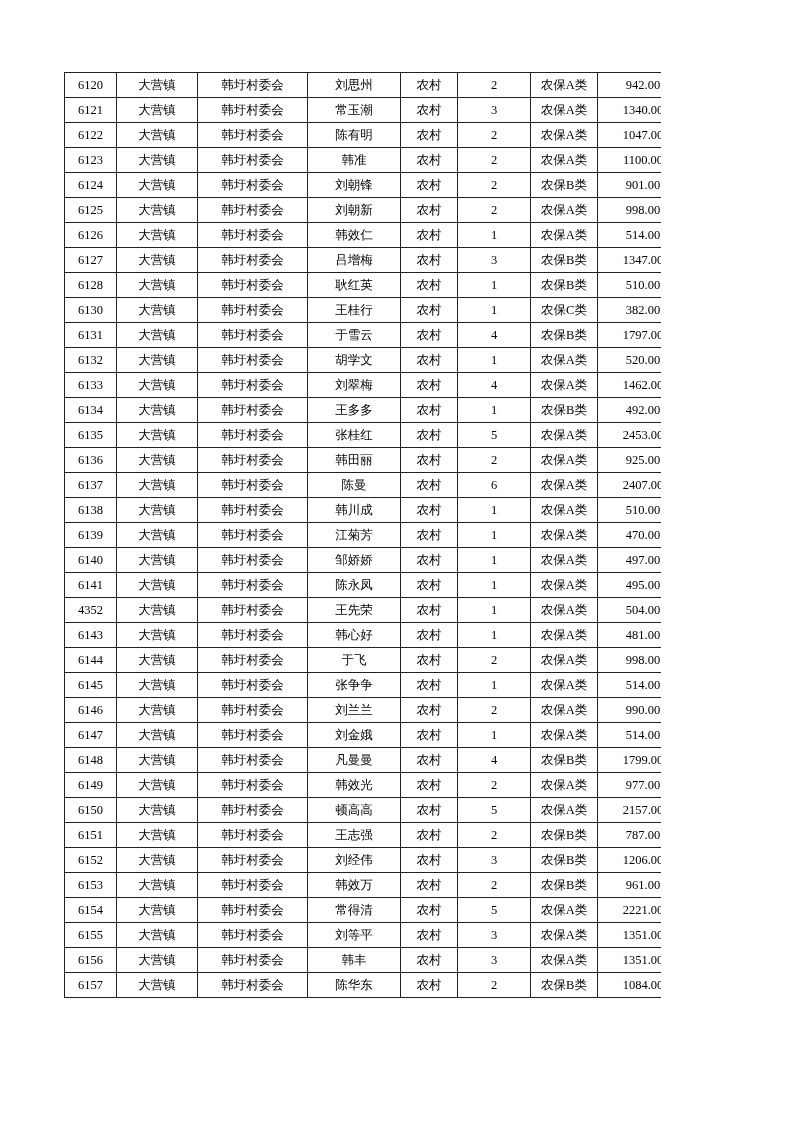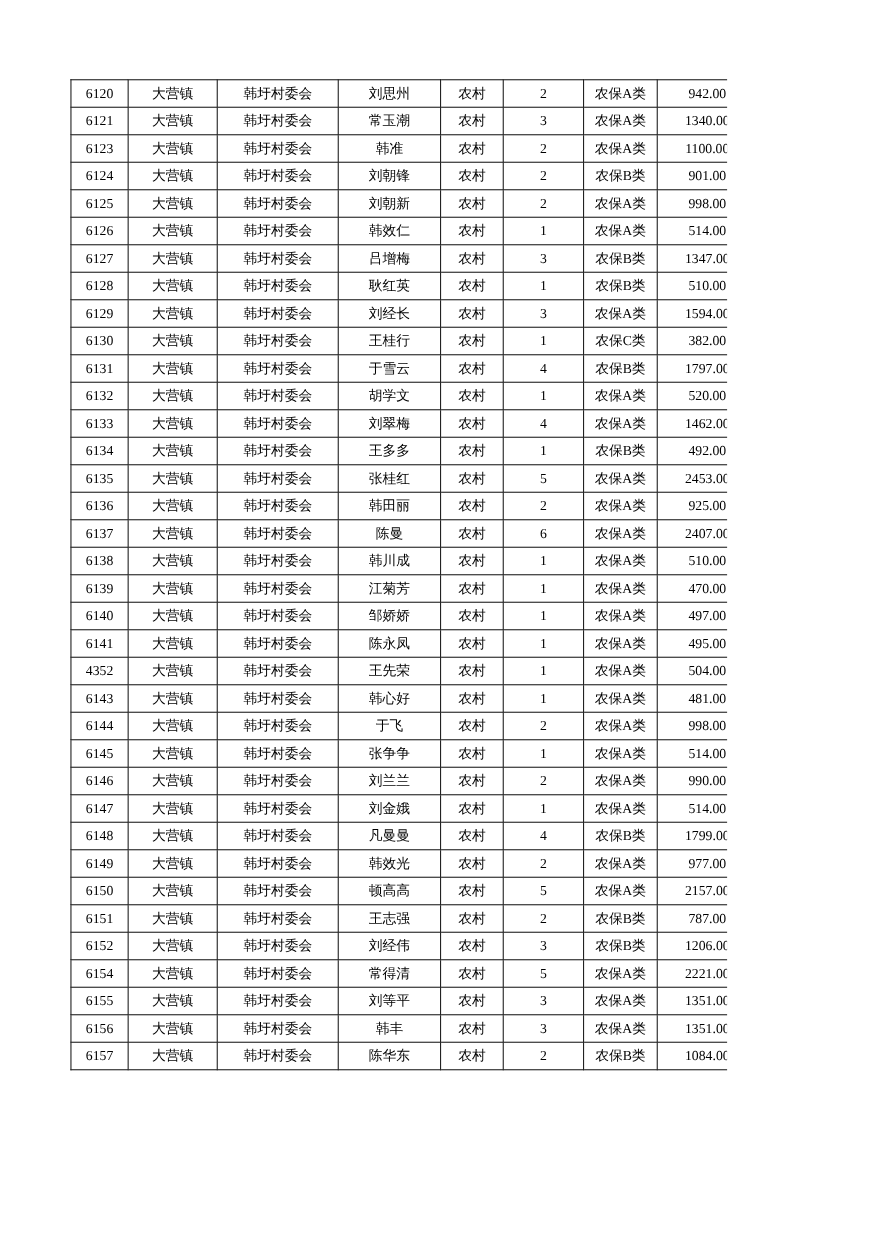--- a/index.html
+++ b/index.html
@@ -70,20 +70,30 @@
           <td>6121</td>
           <td>大营镇</td>
           <td>韩圩村委会</td>
           <td>常玉潮</td>
           <td>农村</td>
           <td>3</td>
           <td>农保A类</td>
           <td>1340.00</td>
         </tr>
         <tr>
+          <td>6122</td>
+          <td>大营镇</td>
+          <td>韩圩村委会</td>
+          <td>陈有明</td>
+          <td>农村</td>
+          <td>2</td>
+          <td>农保A类</td>
+          <td>1047.00</td>
+        </tr>
+        <tr>
           <td>6123</td>
           <td>大营镇</td>
           <td>韩圩村委会</td>
           <td>韩准</td>
           <td>农村</td>
           <td>2</td>
           <td>农保A类</td>
           <td>1100.00</td>
         </tr>
         <tr>
@@ -128,30 +138,20 @@
         </tr>
         <tr>
           <td>6128</td>
           <td>大营镇</td>
           <td>韩圩村委会</td>
           <td>耿红英</td>
           <td>农村</td>
           <td>1</td>
           <td>农保B类</td>
           <td>510.00</td>
-        </tr>
-        <tr>
-          <td>6129</td>
-          <td>大营镇</td>
-          <td>韩圩村委会</td>
-          <td>刘经长</td>
-          <td>农村</td>
-          <td>3</td>
-          <td>农保A类</td>
-          <td>1594.00</td>
         </tr>
         <tr>
           <td>6130</td>
           <td>大营镇</td>
           <td>韩圩村委会</td>
           <td>王桂行</td>
           <td>农村</td>
           <td>1</td>
           <td>农保C类</td>
           <td>382.00</td>
@@ -368,20 +368,30 @@
         </tr>
         <tr>
           <td>6152</td>
           <td>大营镇</td>
           <td>韩圩村委会</td>
           <td>刘经伟</td>
           <td>农村</td>
           <td>3</td>
           <td>农保B类</td>
           <td>1206.00</td>
+        </tr>
+        <tr>
+          <td>6153</td>
+          <td>大营镇</td>
+          <td>韩圩村委会</td>
+          <td>韩效万</td>
+          <td>农村</td>
+          <td>2</td>
+          <td>农保B类</td>
+          <td>961.00</td>
         </tr>
         <tr>
           <td>6154</td>
           <td>大营镇</td>
           <td>韩圩村委会</td>
           <td>常得清</td>
           <td>农村</td>
           <td>5</td>
           <td>农保A类</td>
           <td>2221.00</td>

